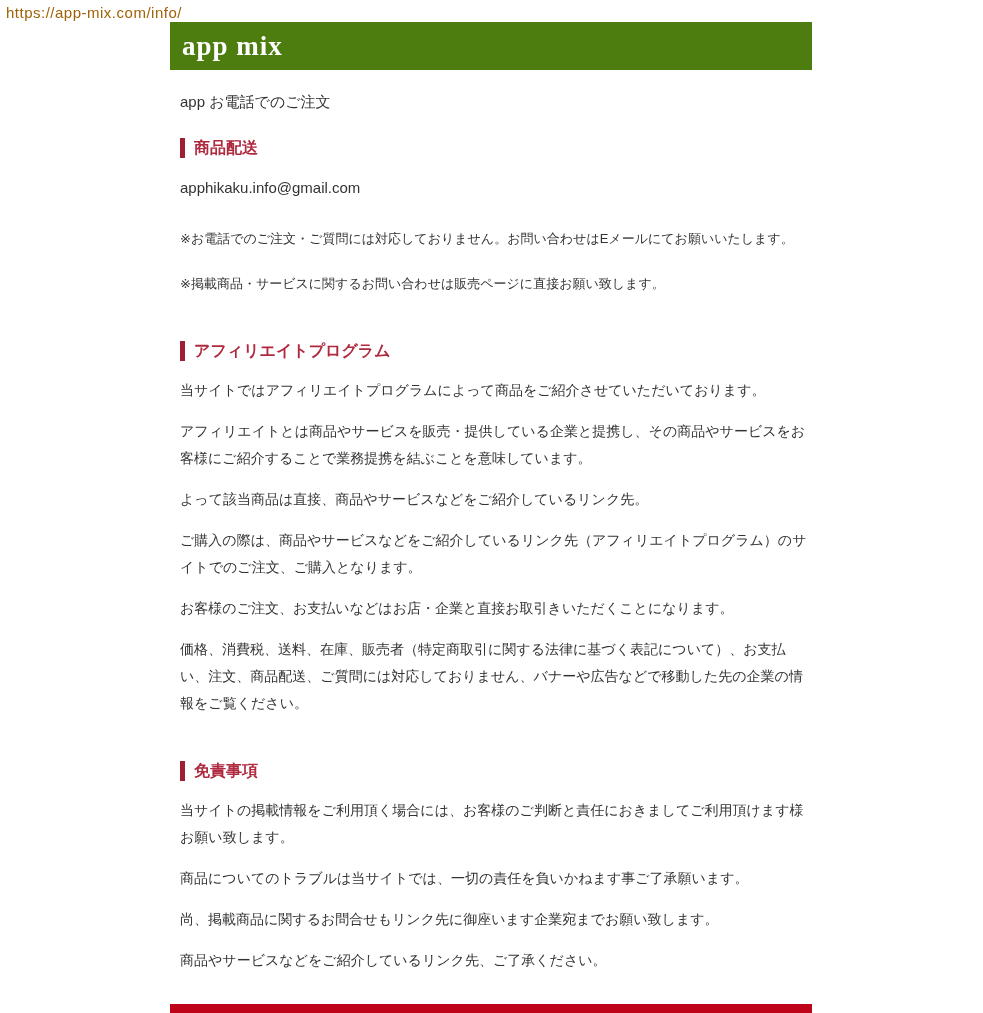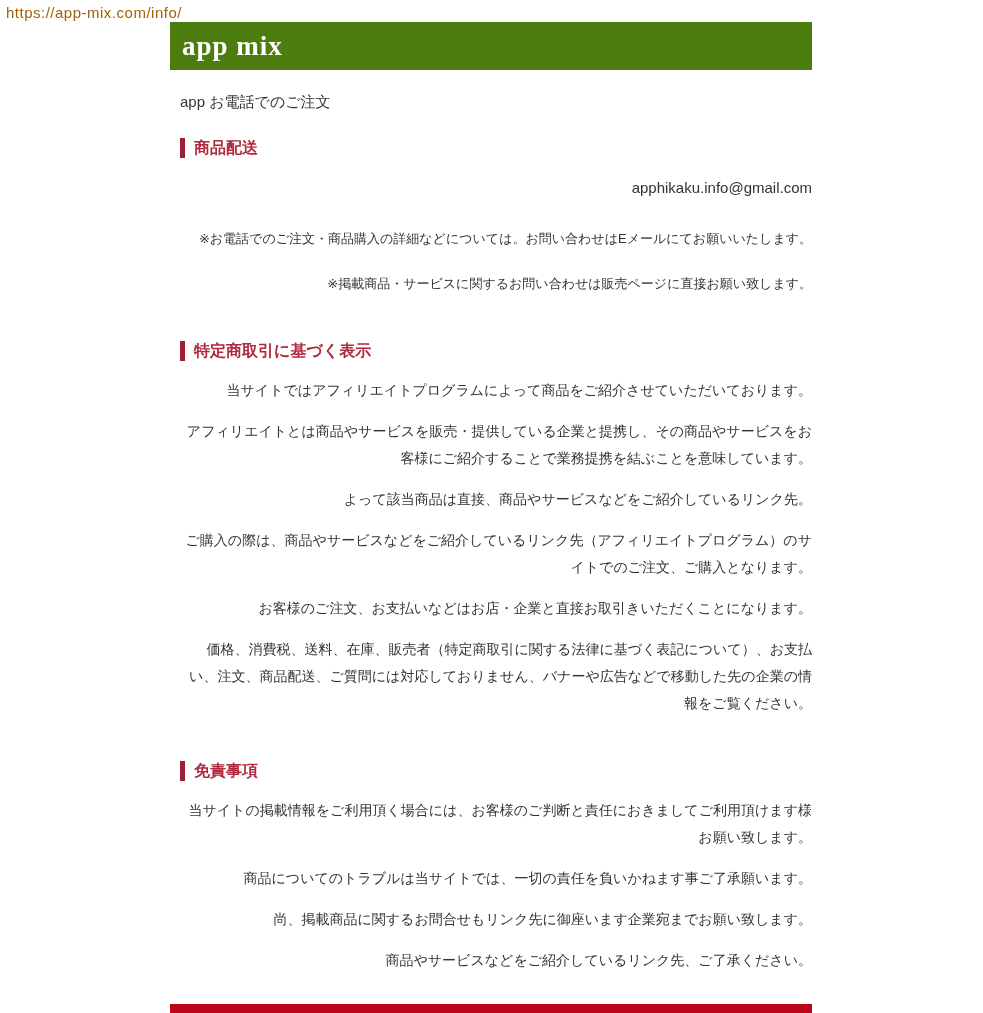--- a/index.html
+++ b/index.html
@@ -51,21 +51,20 @@
     font-weight: bold;
     line-height: 20px;
     padding-left: 9px;
     margin-bottom: 16px;
   }
   .section p {
     font-size: 14px;
     line-height: 27px;
     margin: 14px 0;
     width: 632px;
-    text-align: right;
   }
   .section p.email { font-size: 15px; margin: 16px 0 24px; }
   .section p.note { font-size: 13px; margin: 18px 0; }
   .site-footer {
     margin-top: 30px;
     background: #bd0418;
     height: 98px;
     text-align: center;
     padding-top: 25px;
   }
@@ -81,26 +80,26 @@
     <h1>app mix</h1>
   </header>
 
   <div class="content">
 
     <p class="intro">app お電話でのご注文</p>
 
     <section class="section">
       <h2>商品配送</h2>
       <p class="email">apphikaku.info@gmail.com</p>
-      <p class="note">※お電話でのご注文・商品購入の詳細などについては。お問い合わせはEメールにてお願いいたします。</p>
+      <p class="note">※お電話でのご注文・ご質問には対応しておりません。お問い合わせはEメールにてお願いいたします。</p>
       <p class="note">※掲載商品・サービスに関するお問い合わせは販売ページに直接お願い致します。</p>
     </section>
 
     <section class="section">
-      <h2>特定商取引に基づく表示</h2>
+      <h2>アフィリエイトプログラム</h2>
       <p>当サイトではアフィリエイトプログラムによって商品をご紹介させていただいております。</p>
       <p>アフィリエイトとは商品やサービスを販売・提供している企業と提携し、その商品やサービスをお客様にご紹介することで業務提携を結ぶことを意味しています。</p>
       <p>よって該当商品は直接、商品やサービスなどをご紹介しているリンク先。</p>
       <p>ご購入の際は、商品やサービスなどをご紹介しているリンク先（アフィリエイトプログラム）のサイトでのご注文、ご購入となります。</p>
       <p>お客様のご注文、お支払いなどはお店・企業と直接お取引きいただくことになります。</p>
       <p>価格、消費税、送料、在庫、販売者（特定商取引に関する法律に基づく表記について）、お支払い、注文、商品配送、ご質問には対応しておりません、バナーや広告などで移動した先の企業の情報をご覧ください。</p>
     </section>
 
     <section class="section">
       <h2>免責事項</h2>

